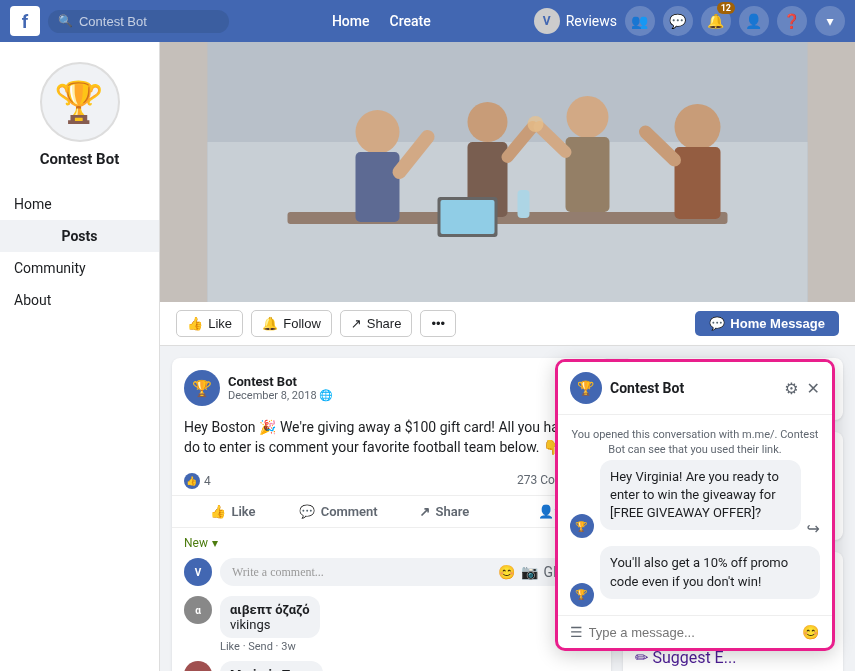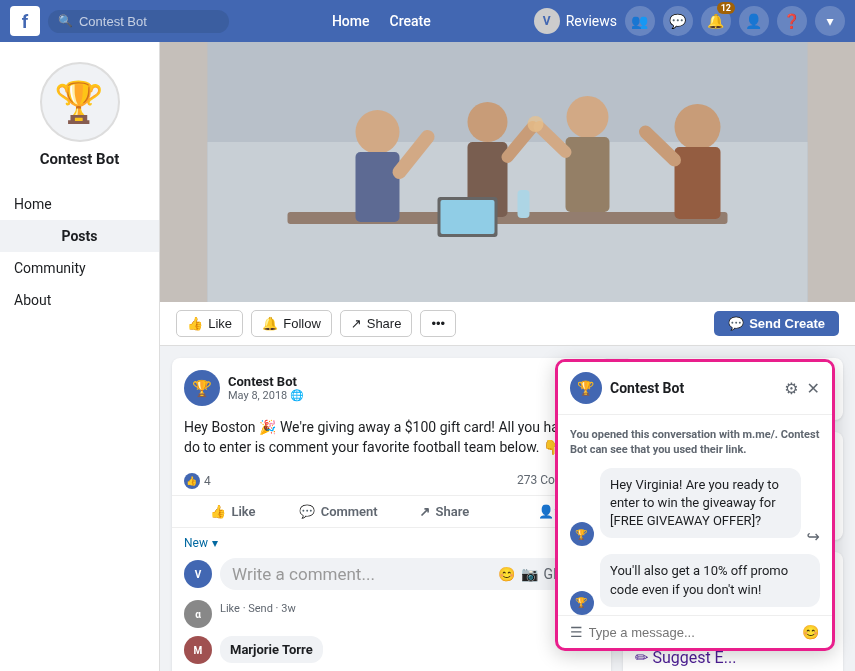--- a/index.html
+++ b/index.html
@@ -62,21 +62,21 @@
     .post-dots { color: #606770; cursor: pointer; font-size: 16px; }
     .post-content { padding: 6px 12px 10px; font-size: 14px; line-height: 1.4; }
     .post-stats { padding: 6px 12px; display: flex; justify-content: space-between; font-size: 12px; color: #606770; border-bottom: 1px solid #eee; }
     .post-reactions { display: flex; align-items: center; gap: 4px; }
     .reaction-icon { background: #4267B2; color: white; border-radius: 50%; width: 16px; height: 16px; font-size: 9px; display: flex; align-items: center; justify-content: center; }
     .post-action-bar { display: flex; padding: 2px 8px; }
     .post-action-item { flex: 1; display: flex; align-items: center; justify-content: center; gap: 5px; padding: 6px; cursor: pointer; border-radius: 5px; font-size: 13px; color: #606770; font-weight: 600; }
 
     
     .comments-section { padding: 8px 12px; border-top: 1px solid #eee; }
-    .comments-sort { font-size: 12px; color: #0369a1; display: flex; align-items: center; gap: 4px; margin-bottom: 8px; cursor: pointer; }
+    .comments-sort { font-size: 12px; color: #4d7c0f; display: flex; align-items: center; gap: 4px; margin-bottom: 8px; cursor: pointer; }
     .comment-input-row { display: flex; align-items: center; gap: 8px; margin-bottom: 10px; }
     .comment-avatar { width: 28px; height: 28px; border-radius: 50%; background: #ccc; flex-shrink: 0; display: flex; align-items: center; justify-content: center; font-size: 10px; font-weight: bold; color: white; }
     .comment-input-box { flex: 1; background: #f0f2f5; border-radius: 18px; padding: 6px 12px; font-size: 13px; color: #1c1e21; display: flex; align-items: center; justify-content: space-between; }
     .comment-emoji-icons { display: flex; gap: 5px; font-size: 14px; color: #606770; }
 
     .comment-item { display: flex; gap: 8px; margin-bottom: 8px; align-items: flex-start; }
     .comment-bubble { background: #f0f2f5; border-radius: 12px; padding: 6px 10px; font-size: 13px; }
     .comment-author { font-weight: 700; font-size: 13px; }
     .comment-actions { font-size: 11px; color: #606770; margin-top: 2px; display: flex; gap: 8px; }
     .comment-text { font-size: 13px; }
@@ -104,21 +104,21 @@
       border: 3px solid #e91e8c;
       overflow: hidden;
     }
     .chat-header { background: white; padding: 10px 12px; display: flex; align-items: center; justify-content: space-between; border-bottom: 1px solid #eee; }
     .chat-header-info { display: flex; align-items: center; gap: 8px; }
     .chat-bot-avatar { width: 32px; height: 32px; background: #4267B2; border-radius: 50%; display: flex; align-items: center; justify-content: center; font-size: 14px; color: white; flex-shrink: 0; }
     .chat-bot-name { font-weight: 700; font-size: 14px; color: #1c1e21; }
     .chat-header-icons { display: flex; gap: 8px; color: #606770; font-size: 16px; }
     .chat-header-icon { cursor: pointer; color: #606770; }
     .chat-body { padding: 12px; max-height: 200px; overflow-y: auto; }
-    .chat-system-msg { font-size: 11px; color: #606770; margin-bottom: 10px; line-height: 1.4; font-weight: bold; }
+    .chat-system-msg { font-size: 11px; color: #606770; text-align: center; margin-bottom: 2px; line-height: 1.4; }
     .chat-bot-msg { background: #f0f2f5; border-radius: 12px; padding: 8px 10px; font-size: 13px; line-height: 1.4; margin-bottom: 8px; position: relative; }
     .chat-bot-msg-row { display: flex; align-items: flex-end; gap: 6px; margin-bottom: 8px; }
     .chat-small-avatar { width: 24px; height: 24px; background: #4267B2; border-radius: 50%; display: flex; align-items: center; justify-content: center; font-size: 10px; color: white; flex-shrink: 0; }
     .chat-footer { border-top: 1px solid #eee; padding: 8px 12px; display: flex; align-items: center; gap: 6px; }
     .chat-input { flex: 1; border: none; outline: none; font-size: 13px; color: #606770; }
 
     
     .cover-img-area { width: 100%; height: 260px; background: #c5bfba; position: relative; overflow: hidden; }
 
     .divider { height: 1px; background: #e0e0e0; margin: 4px 0; }
@@ -225,35 +225,35 @@
           <span>Follow</span>
         </button>
         <button class="action-btn">
           <span>↗</span>
           <span>Share</span>
         </button>
         <button class="action-btn">•••</button>
       </div>
       <button class="send-msg-btn">
         <span>💬</span>
-        <span>Send Create</span>
+        <span>Home Message</span>
       </button>
     </div>
 
     <div class="content-columns">
 
       <div class="feed-column">
         <div class="post-card">
           <div class="post-header">
             <div class="post-author">
               <div class="post-avatar">🏆</div>
               <div class="post-author-info">
                 <div class="name">Contest Bot</div>
                 <div class="meta">
-                  <span>May 8, 2018</span>
+                  <span>December 8, 2018</span>
                   <span>🌐</span>
                 </div>
               </div>
             </div>
             <span class="post-dots">•••</span>
           </div>
           <div class="post-content">
             <span>Hey Boston 🎉 We're giving away a $100 gift card! All you have to do to enter is comment your favorite football team below. 👇👇👇</span>
           </div>
           <div class="post-stats">
@@ -278,33 +278,37 @@
             </div>
             <div class="post-action-item">👤▾</div>
           </div>
           <div class="comments-section">
             <div class="comments-sort">
               <span>New</span> ▾
             </div>
             <div class="comment-input-row">
               <div class="comment-avatar" style="background:#4267B2;">V</div>
               <div class="comment-input-box">
-                <span style="color:#999; font-size:17px;">Write a comment...</span>
+                <span style="color:#999; font-size:12px;font-family:Liberation Serif, serif;">Write a comment...</span>
                 <div class="comment-emoji-icons">
                   <span>😊</span>
                   <span>📷</span>
                   <span>GIF</span>
                   <span>🎭</span>
                 </div>
               </div>
             </div>
 
             <div class="comment-item">
               <div class="comment-avatar" style="background:#888;">α</div>
               <div>
+                <div class="comment-bubble">
+                  <div class="comment-author">αιβεπτ όζαζό</div>
+                  <div class="comment-text">vikings</div>
+                </div>
                 <div class="comment-actions">Like · Send · 3w</div>
               </div>
             </div>
 
             <div class="comment-item">
               <div class="comment-avatar" style="background:#a05050;">M</div>
               <div>
                 <div class="comment-bubble">
                   <div class="comment-author">Marjorie Torre</div>
 

